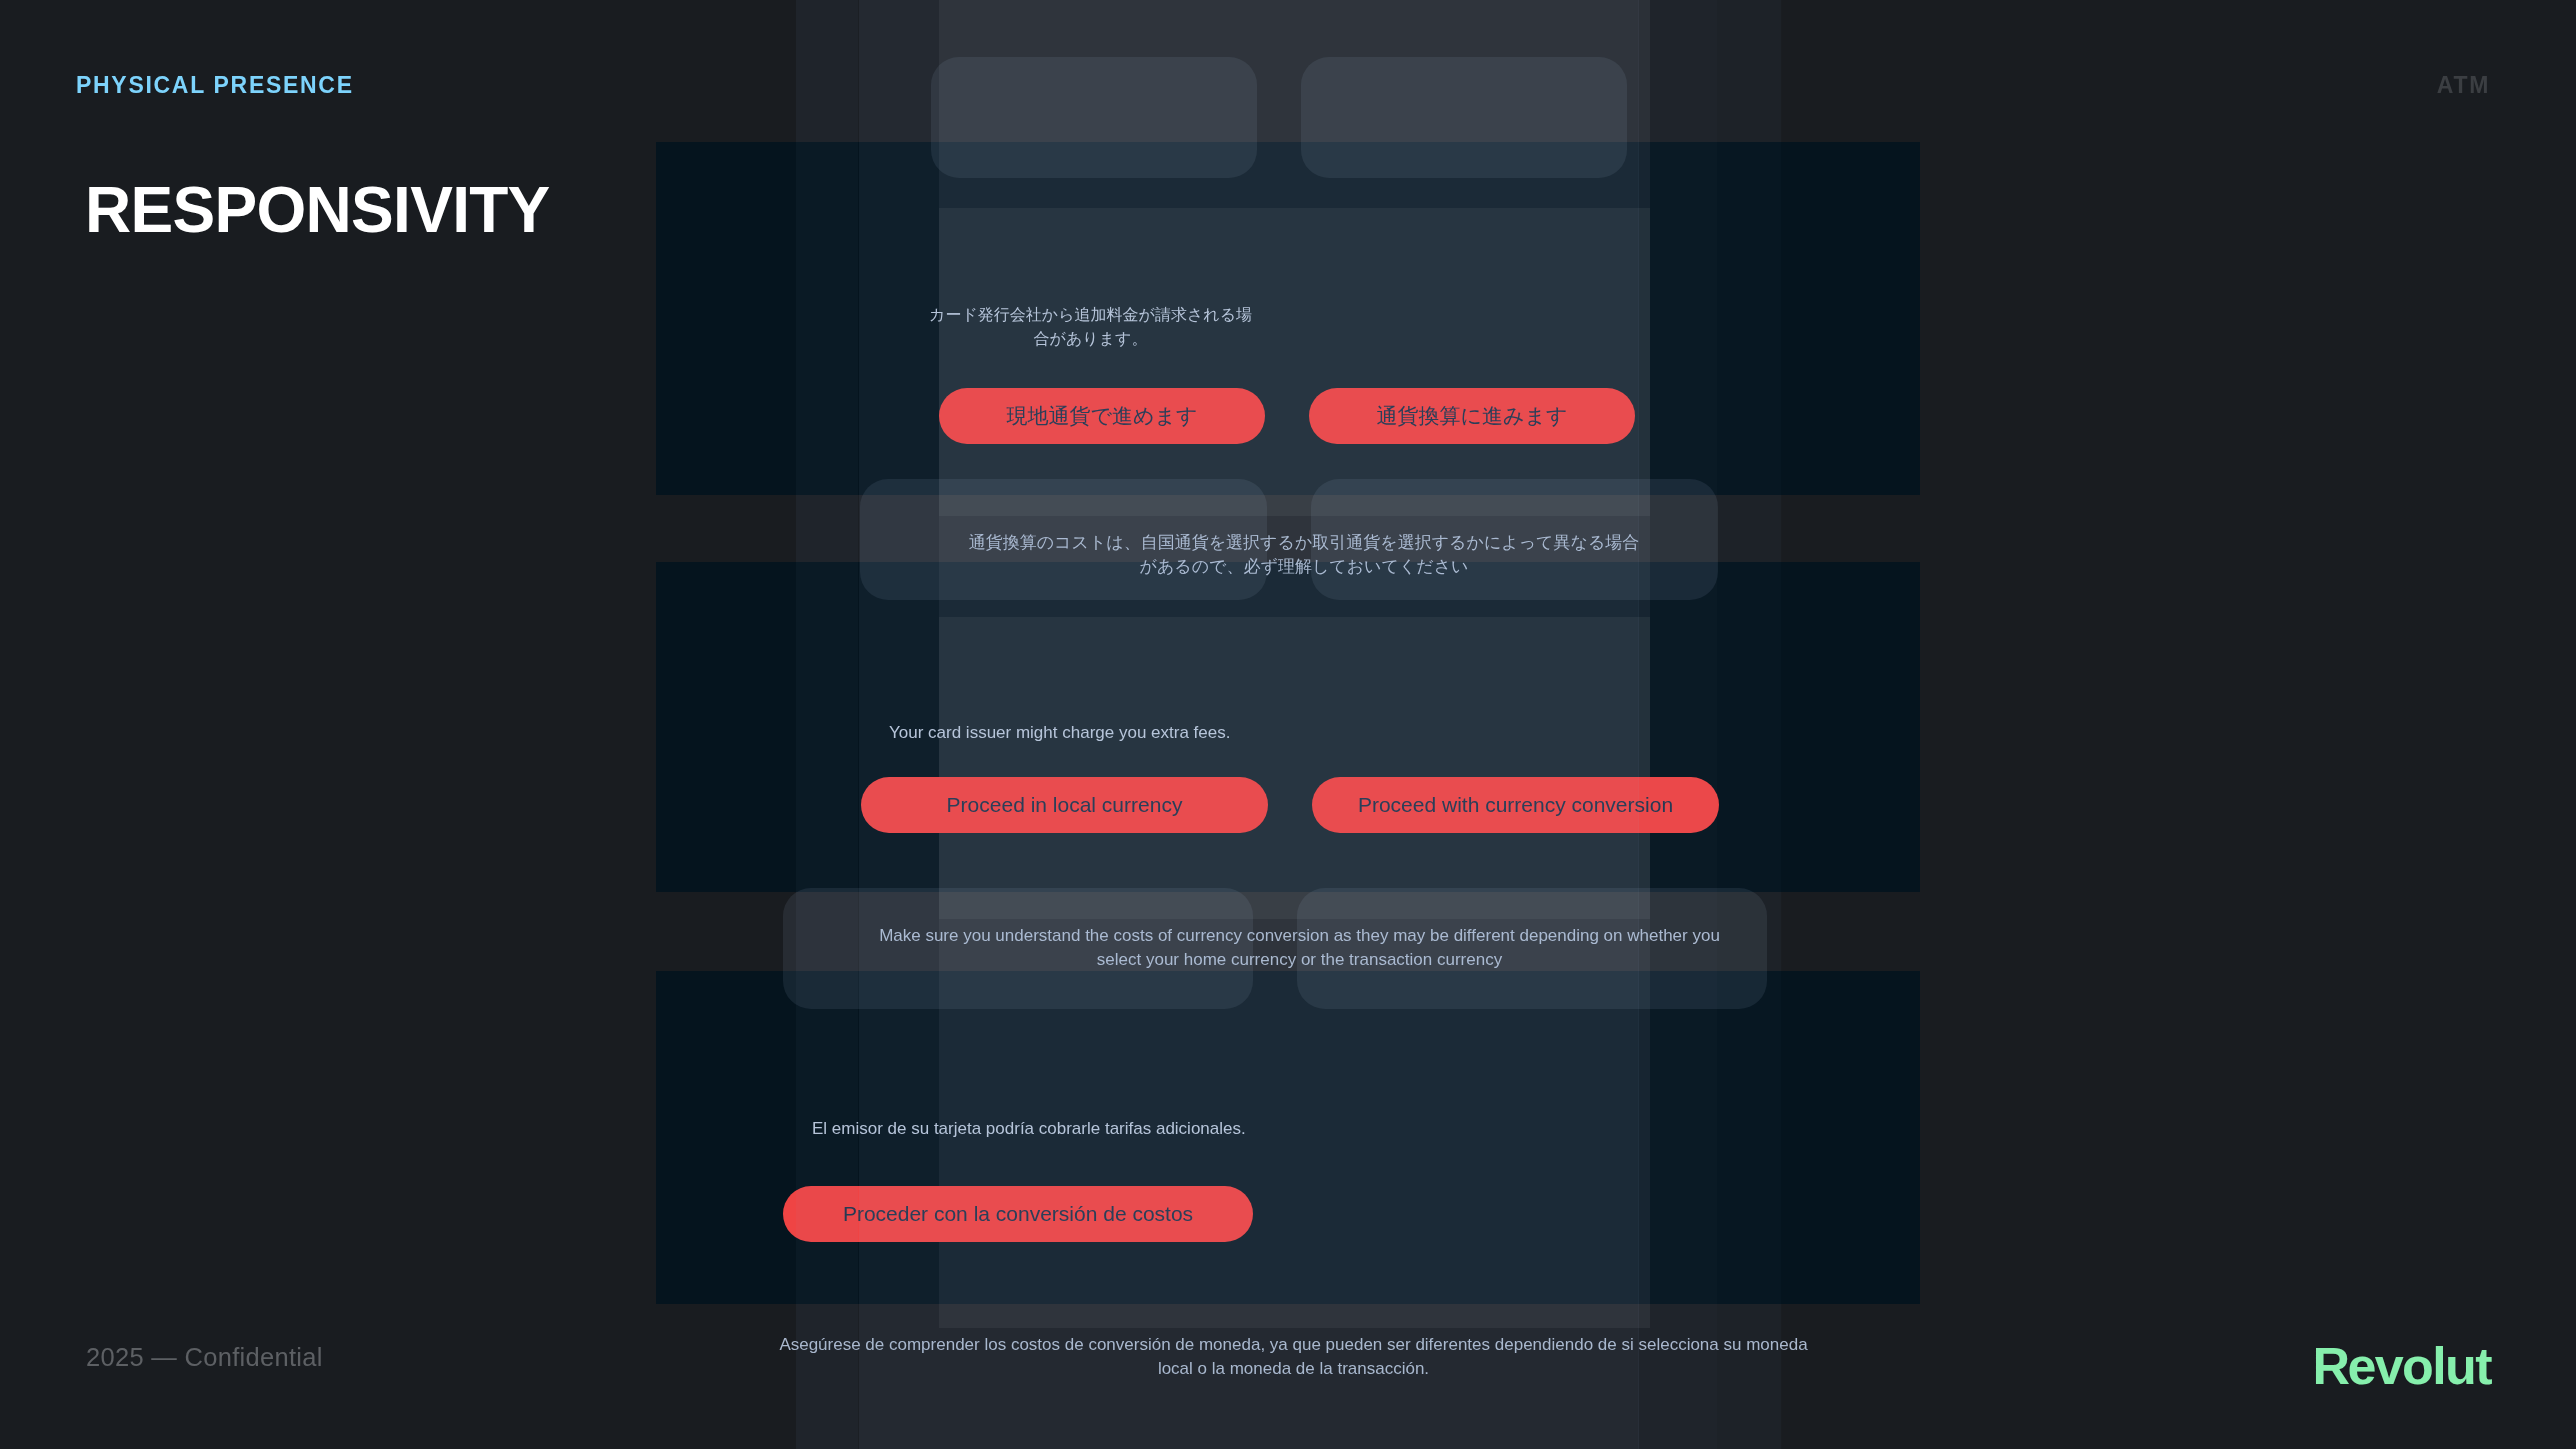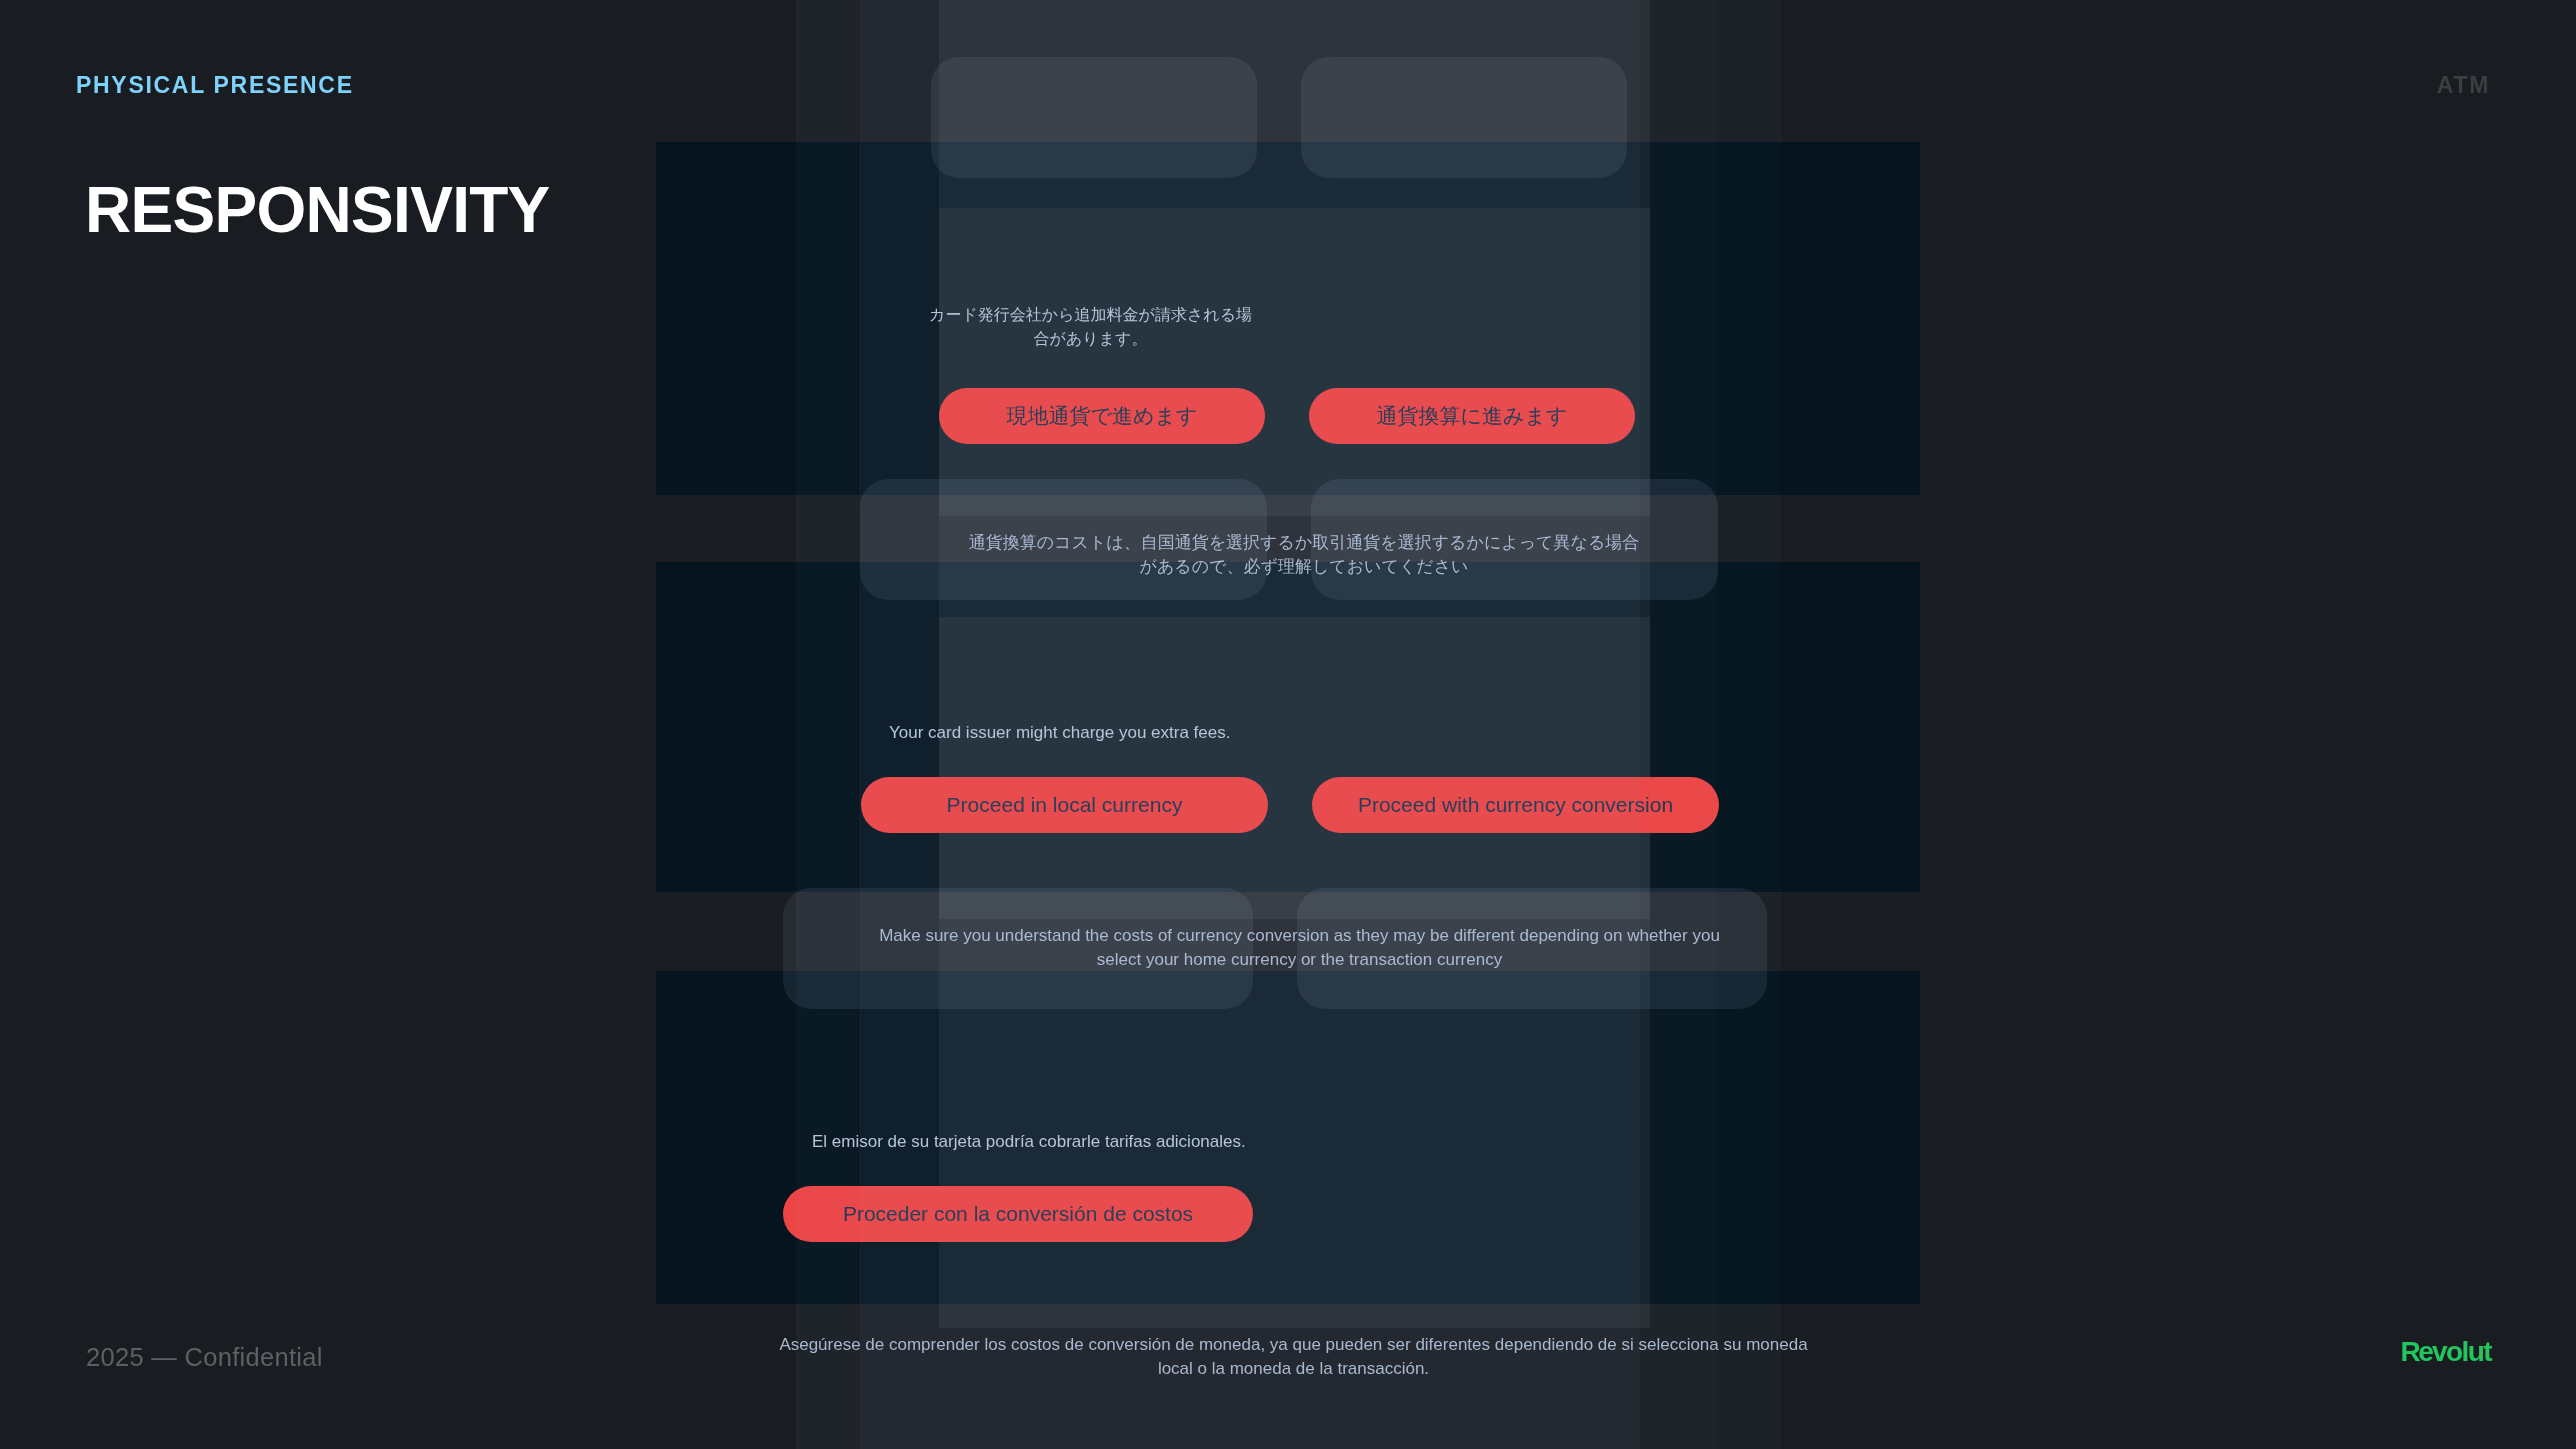--- a/index.html
+++ b/index.html
@@ -31,21 +31,21 @@
     position:absolute; left:85px; top:173px;
     font-size:64px; font-weight:bold; letter-spacing:-0.7px;
     color:#ffffff;
   }
   .footer-left{
     position:absolute; left:86px; top:1343px;
     font-size:25.5px; color:#5d6064; letter-spacing:0.3px;
   }
   .brand{
     position:absolute; right:85px; top:1336px;
-    font-size:28px; font-weight:bold; color:#22c55e;
+    font-size:52px; font-weight:bold; color:#86efac;
     letter-spacing:-1.6px;
   }
   .brand .brand-r{ letter-spacing:-2.7px; }
 
   
   .panel{
     position:absolute; left:656px; width:1264px;
     background:#05141e;
   }
   .panel-1{ top:142px;  height:353px; }
@@ -115,21 +115,21 @@
   
   .locale-2 .thumb-row{ left:204px; top:-83px; }
   .locale-2 .fee-note{ left:233px; top:161px; }
   .locale-2 .btn-row{ left:205px; top:215px; gap:44px; }
   .locale-2 .pill-a{ width:407px; }
   .locale-2 .pill-b{ width:407px; }
   .locale-2 .disclaimer{ left:201px; top:362px; width:885px; }
 
   
   .locale-3 .thumb-row{ left:127px; top:-83px; }
-  .locale-3 .fee-note{ left:156px; top:161px; }
+  .locale-3 .fee-note{ left:156px; top:148px; }
   .locale-3 .btn-row{ left:127px; top:215px; gap:44px; }
   .locale-3 .pill-a{ width:470px; }
   .locale-3 .pill-b{ width:470px; }
   .locale-3 .disclaimer{ left:114px; top:362px; width:1047px; }
   .locale-3 .thumb-l{ width:470px; }
   .locale-3 .thumb-r{ width:470px; }
   .locale-2 .thumb-l{ width:407px; }
   .locale-2 .thumb-r{ width:407px; }
 </style>
 </head>

